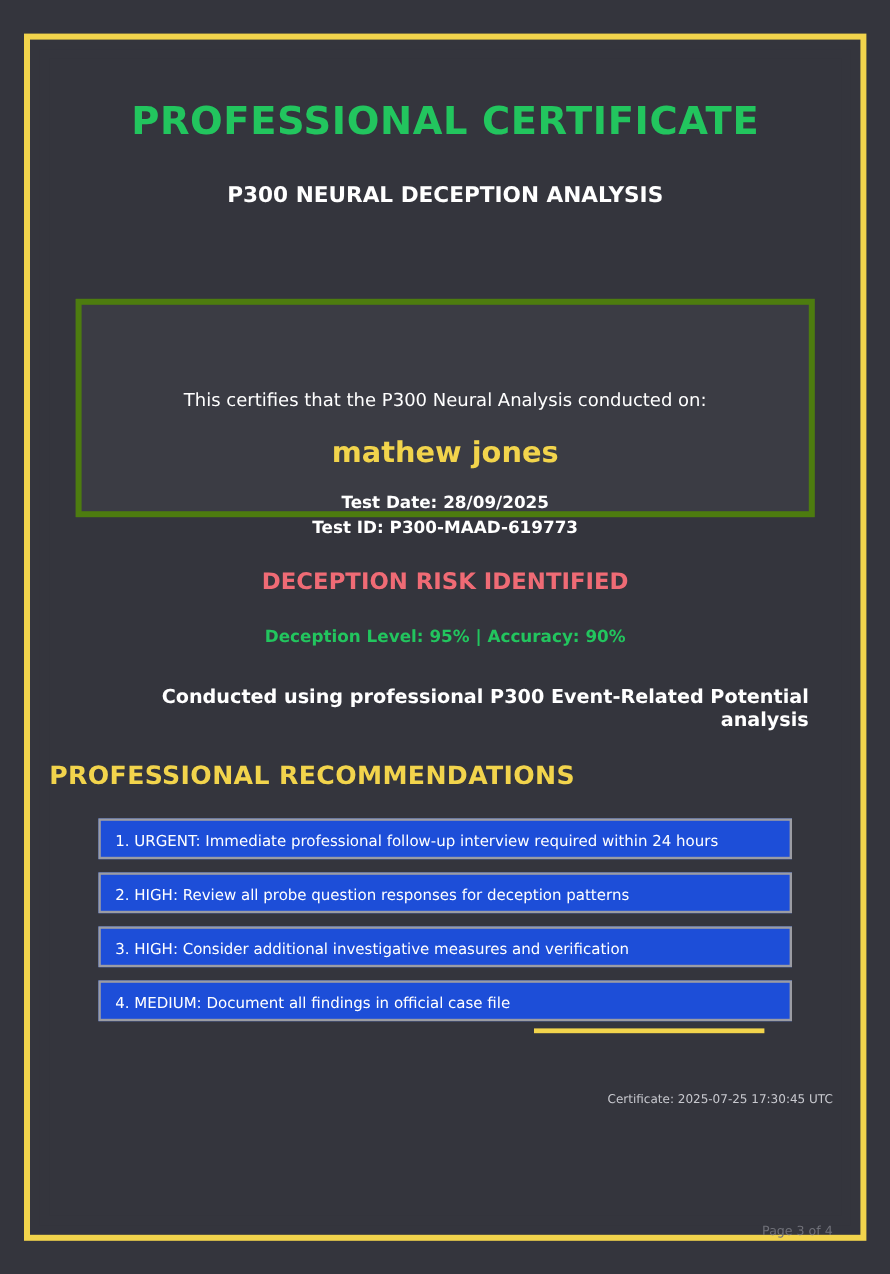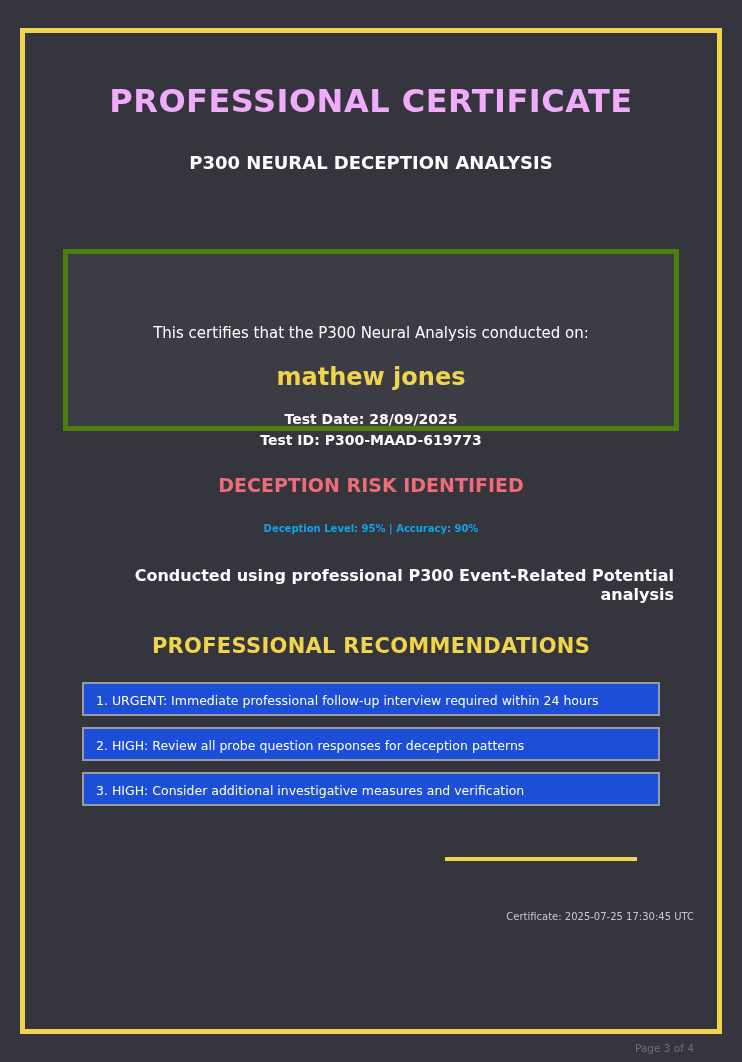--- a/index.html
+++ b/index.html
@@ -42,21 +42,21 @@
   .content {
     position: absolute;
     left: 41px;
     top: 49px;
     width: 660px;
     height: 964px;
     box-sizing: border-box;
   }
   .cert-title {
     text-align: center;
-    color: #f0abfc;
+    color: #22c55e;
     font-size: 32px;
     font-weight: bold;
     letter-spacing: 0.5px;
     margin-top: 33px;
   }
   .cert-subtitle {
     text-align: center;
     color: #ffffff;
     font-size: 18px;
     font-weight: bold;
@@ -97,34 +97,34 @@
   }
   .risk-line {
     text-align: center;
     color: #ef6b75;
     font-size: 19px;
     font-weight: bold;
     margin-top: 26px;
   }
   .levels-line {
     text-align: center;
-    color: #0ea5e9;
-    font-size: 10px;
+    color: #22c55e;
+    font-size: 14px;
     font-weight: bold;
     margin-top: 27px;
   }
   .conducted-line {
     text-align: right;
     color: #ffffff;
     font-size: 16px;
     font-weight: bold;
     margin-top: 32px;
   }
   .recs-title {
-    text-align: center;
+    text-align: left;
     color: #f2d44c;
     font-size: 21px;
     font-weight: bold;
     margin-top: 48px;
     letter-spacing: 0.3px;
   }
   .recs-list {
     margin-top: 24px;
     padding: 0 41px;
   }
@@ -152,21 +152,21 @@
     position: absolute;
     right: 48px;
     top: 911px;
     color: #c8c9cf;
     font-size: 10px;
     text-align: right;
   }
   .page-number {
     position: absolute;
     right: 48px;
-    bottom: 8px;
+    bottom: 30px;
     color: #6f7078;
     font-size: 10.5px;
     margin-left: 48px;
   }
 </style>
 </head>
 <body>
 
 <div class="page">
 
@@ -189,20 +189,21 @@
     </div>
 
     <div style="height: 413px;"></div>
 
     <div class="recs-title">PROFESSIONAL RECOMMENDATIONS</div>
 
     <div class="recs-list">
       <div class="rec-item">1. URGENT: Immediate professional follow-up interview required within 24 hours</div>
       <div class="rec-item">2. HIGH: Review all probe question responses for deception patterns</div>
       <div class="rec-item">3. HIGH: Consider additional investigative measures and verification</div>
+      <div class="rec-item">4. MEDIUM: Document all findings in official case file</div>
     </div>
 
   </div>
 
   <div class="accent-bar"></div>
   <div class="cert-stamp">Certificate: 2025-07-25 17:30:45 UTC</div>
   <div class="page-number">Page 3 of 4</div>
 
 </div>
 

